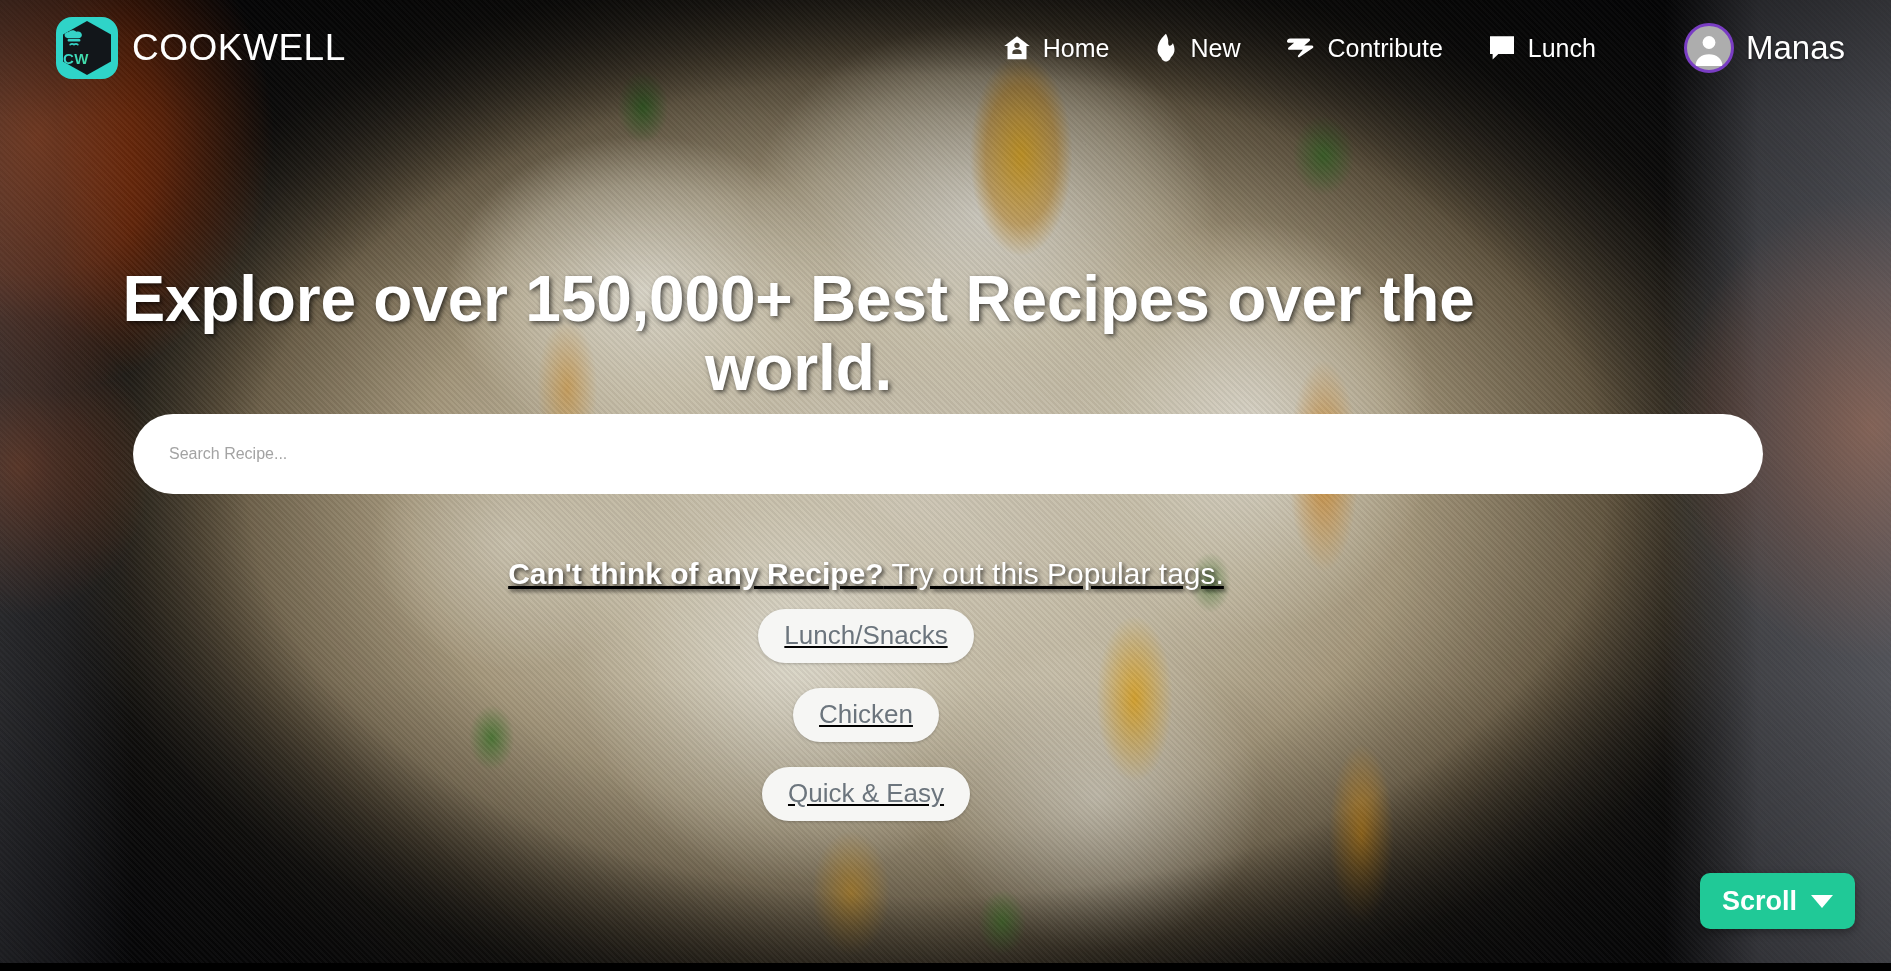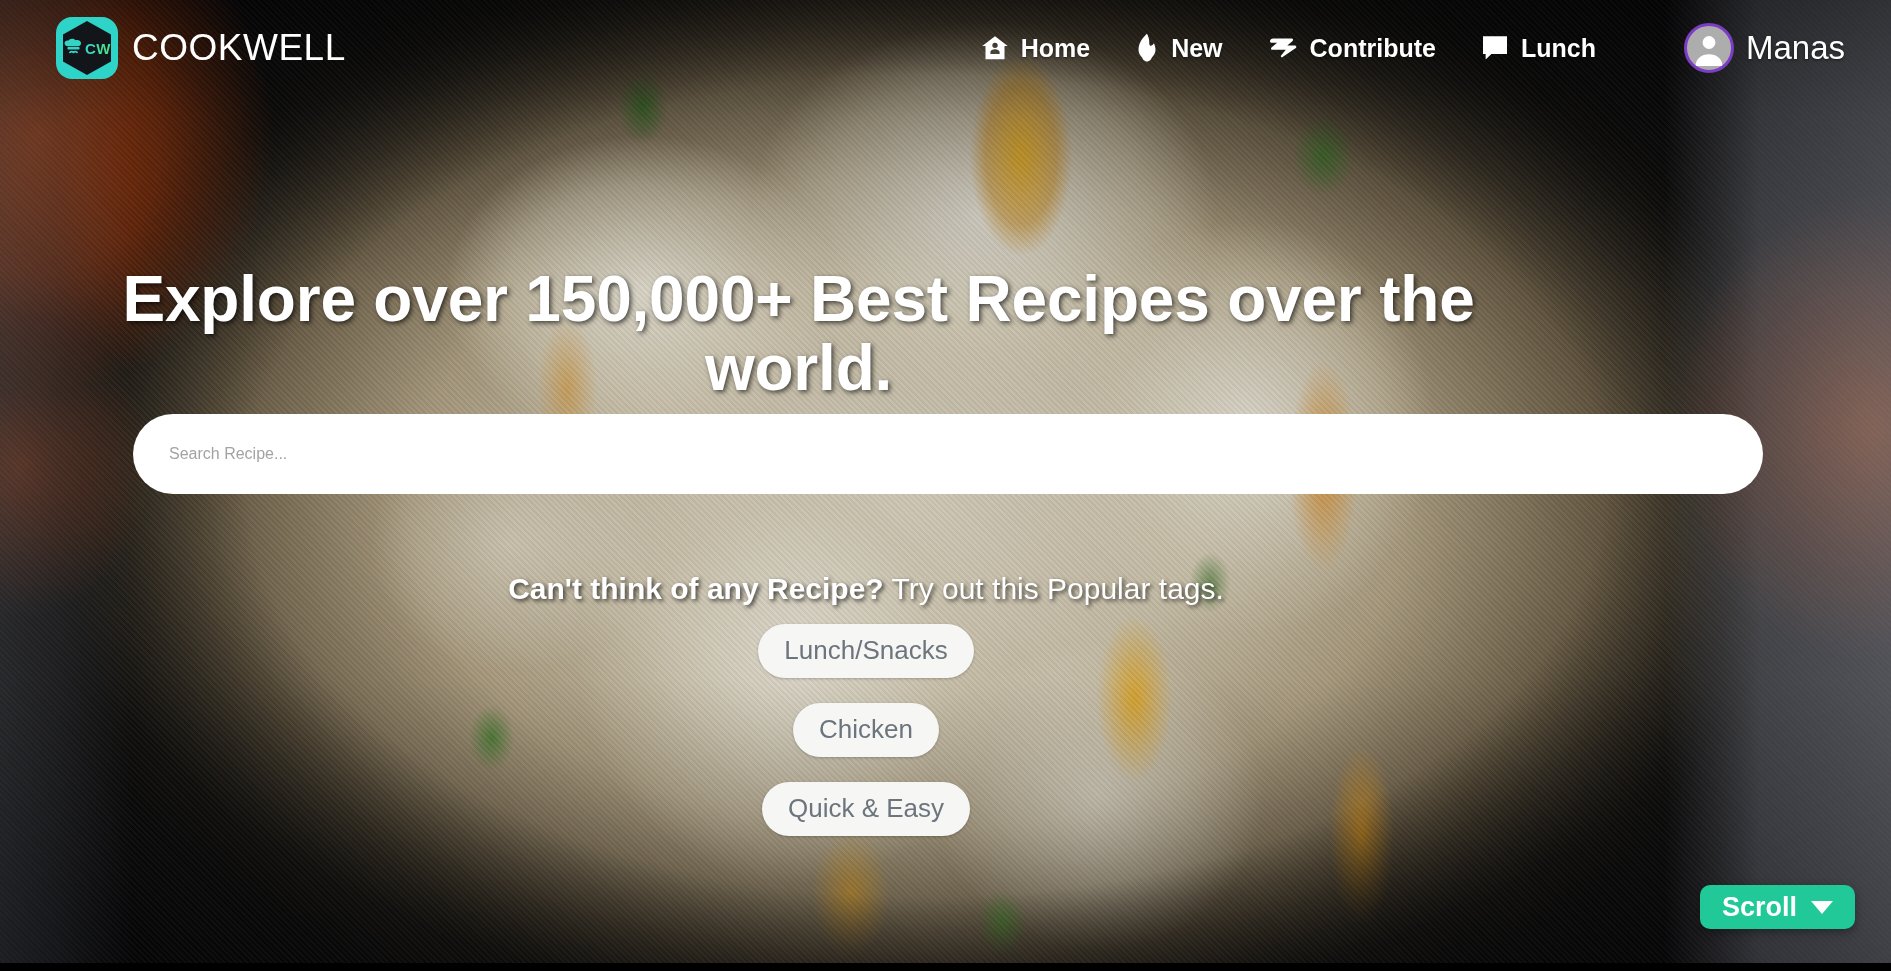--- a/index.html
+++ b/index.html
@@ -100,22 +100,22 @@
   .logo-mark {
     width: 62px; height: 62px; border-radius: 16px;
     background: #2fd4c8;
     display: flex; align-items: center; justify-content: center;
     flex: 0 0 auto;
   }
   .logo-hex {
     width: 48px; height: 54px; position: relative;
     background: #12161a;
     clip-path: polygon(50% 0%, 100% 25%, 100% 75%, 50% 100%, 0% 75%, 0% 25%);
-    display: flex; flex-direction: row;
-    align-items: center; justify-content: center; gap: 1px;
+    display: flex; flex-direction: column;
+    justify-content: center; gap: 1px;
   }
   .logo-hat { display: block; }
   .logo-cw {
     font-family: "Liberation Sans", sans-serif;
     font-size: 15px; font-weight: 700; letter-spacing: .5px;
     line-height: 1;
     background: linear-gradient(90deg, #37d9cf 0%, #4fe07f 100%);
     -webkit-background-clip: text; background-clip: text;
     color: transparent; -webkit-text-fill-color: transparent;
   }
@@ -127,21 +127,21 @@
   }
 
   #nav {
     margin-left: auto;
     display: flex; align-items: center;
     gap: 44px;
     padding-right: 8px;
   }
   .nav-item {
     display: flex; align-items: center; gap: 11px;
-    color: #fff; font-size: 25px; font-weight: 700;
+    color: #fff; font-size: 25px; font-weight: 400;
     cursor: pointer; white-space: nowrap;
     text-shadow: 0 1px 3px rgba(0,0,0,.55);
   }
   .nav-icon { display: flex; align-items: center; justify-content: center; }
 
   .user-chip {
     display: flex; align-items: center; gap: 12px;
     margin-left: 44px; cursor: pointer;
   }
   .avatar {
@@ -186,22 +186,22 @@
     padding: 0 36px;
     font-family: "Liberation Sans", sans-serif;
     font-size: 16px;
     color: #701a75;
   }
   #search-input::placeholder { color: #a3a3a3; }
 
   
   #tags-section {
     position: absolute;
-    top: 571px; left: 0; width: 1732px;
-    text-align: center; z-index: 30;
+    top: 556px; left: 0; width: 1732px;
+    text-align: center; z-index: 30; text-decoration: underline;
   }
   #tags-prompt {
     color: #fff; font-size: 30px; line-height: 1.2;
     text-shadow: 2px 2px 4px rgba(0,0,0,.7);
     margin-bottom: 17px;
   }
   #tags-prompt .strong { font-weight: 700; }
   #tags-prompt .light { font-weight: 400; }
 
   #tag-list {
@@ -224,21 +224,21 @@
     box-shadow: 0 1px 3px rgba(0,0,0,.22);
   }
 
   
   #scroll-btn {
     position: absolute;
     right: 36px; bottom: 42px;
     background: #20c997;
     color: #fff;
     border: none; border-radius: 10px;
-    height: 44px;
+    height: 56px;
     padding: 0 22px;
     display: flex; align-items: center; gap: 14px;
     font-family: "Liberation Sans", sans-serif;
     font-size: 27px; font-weight: 600;
     cursor: pointer;
     z-index: 40;
     box-shadow: 0 3px 8px rgba(0,0,0,.35);
   }
   .caret-down {
     width: 0; height: 0;

